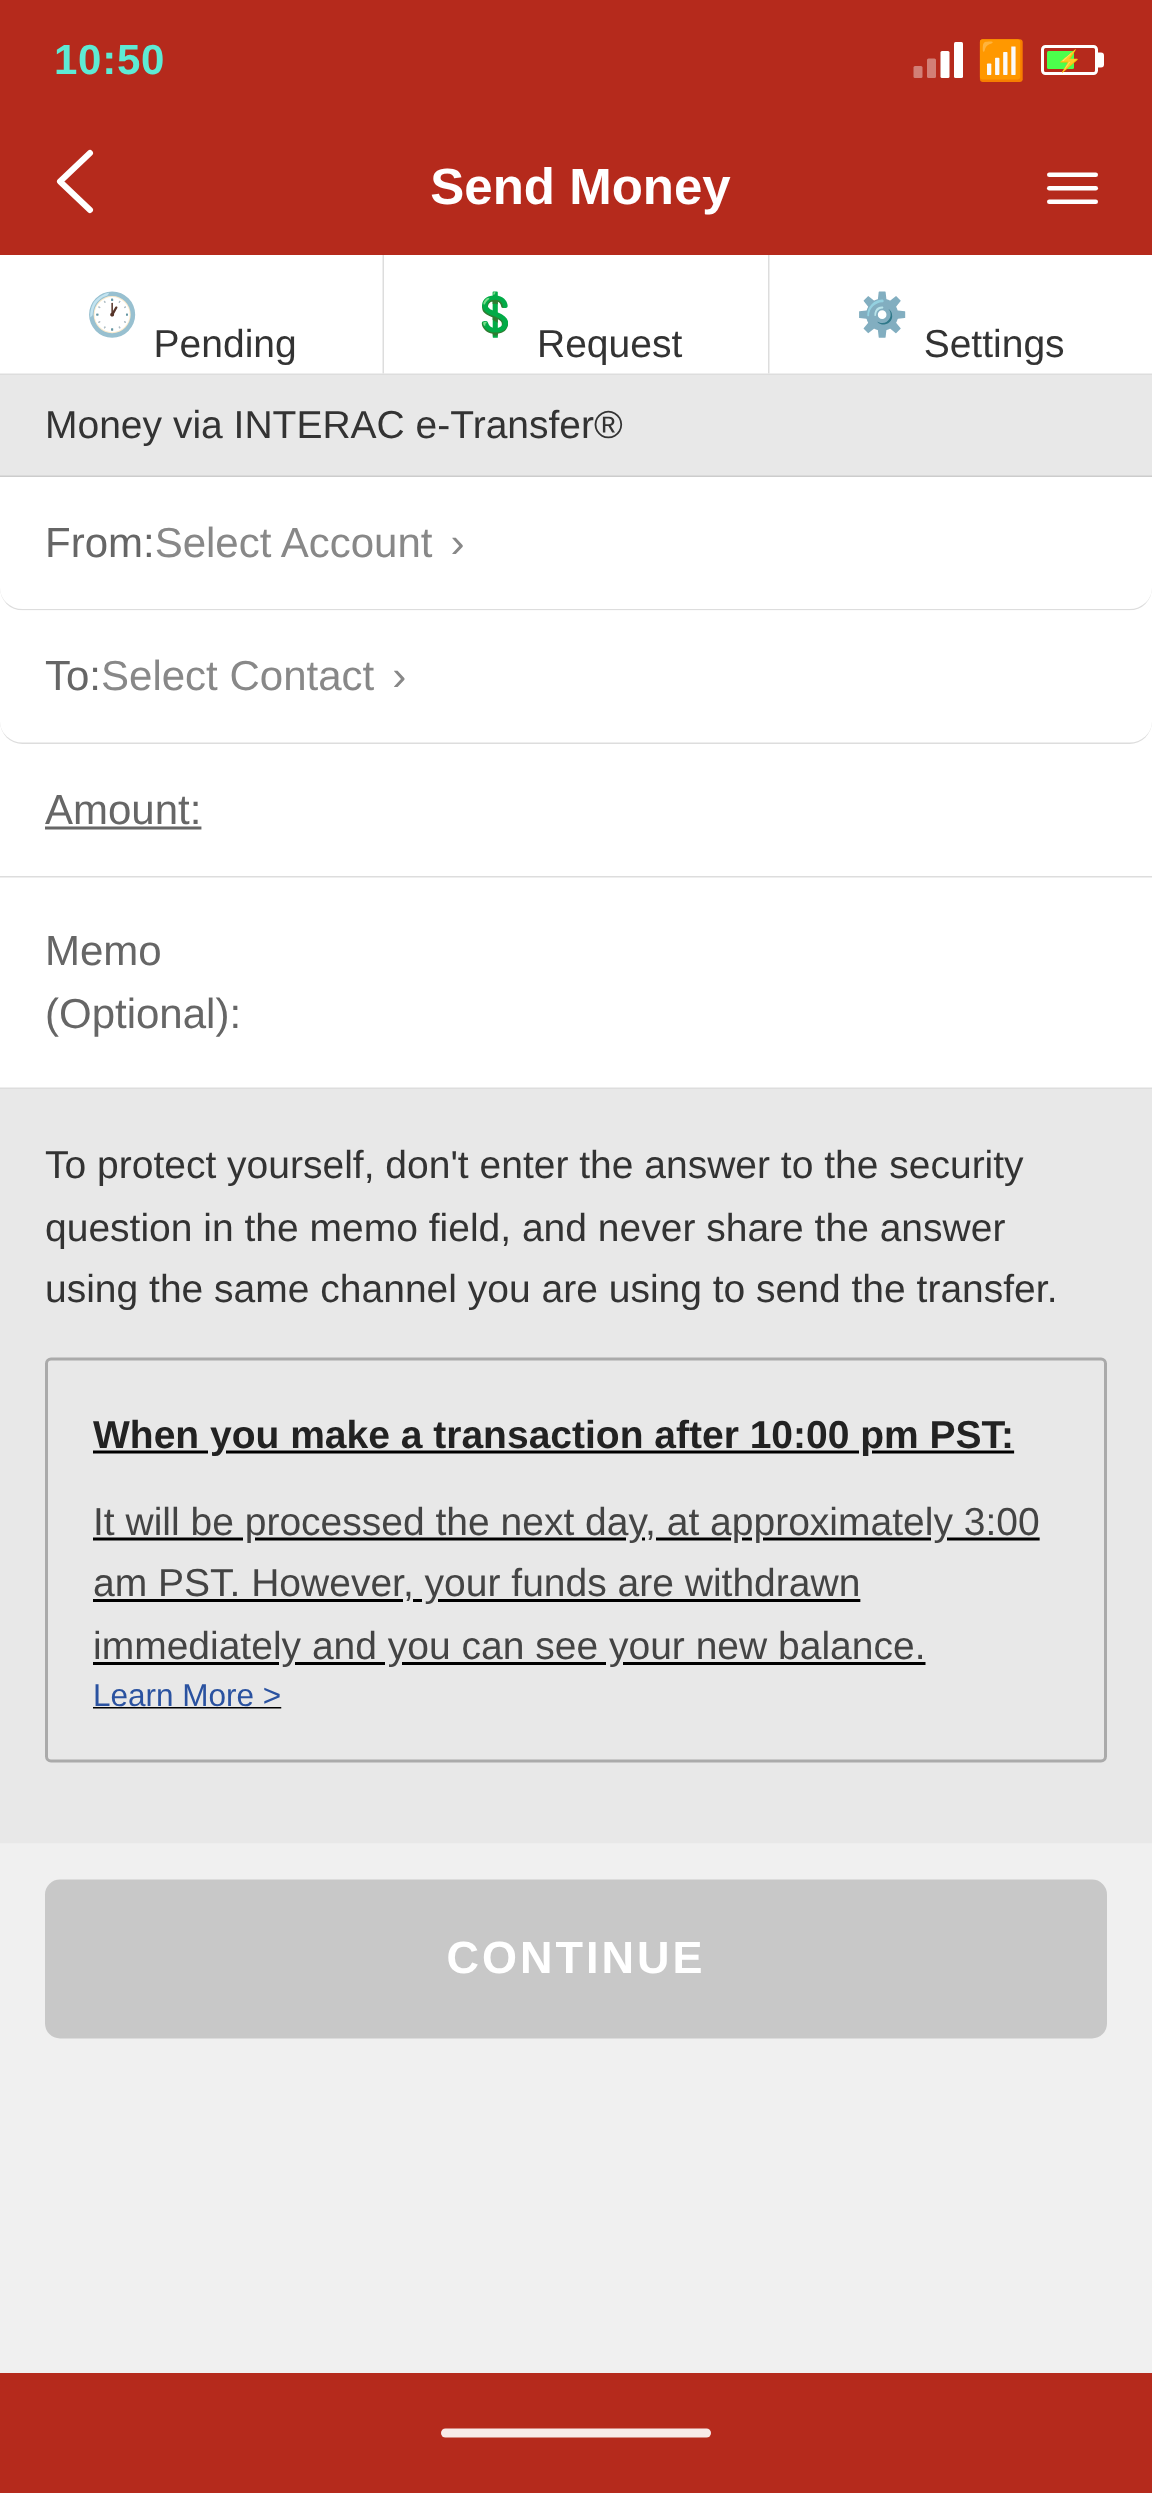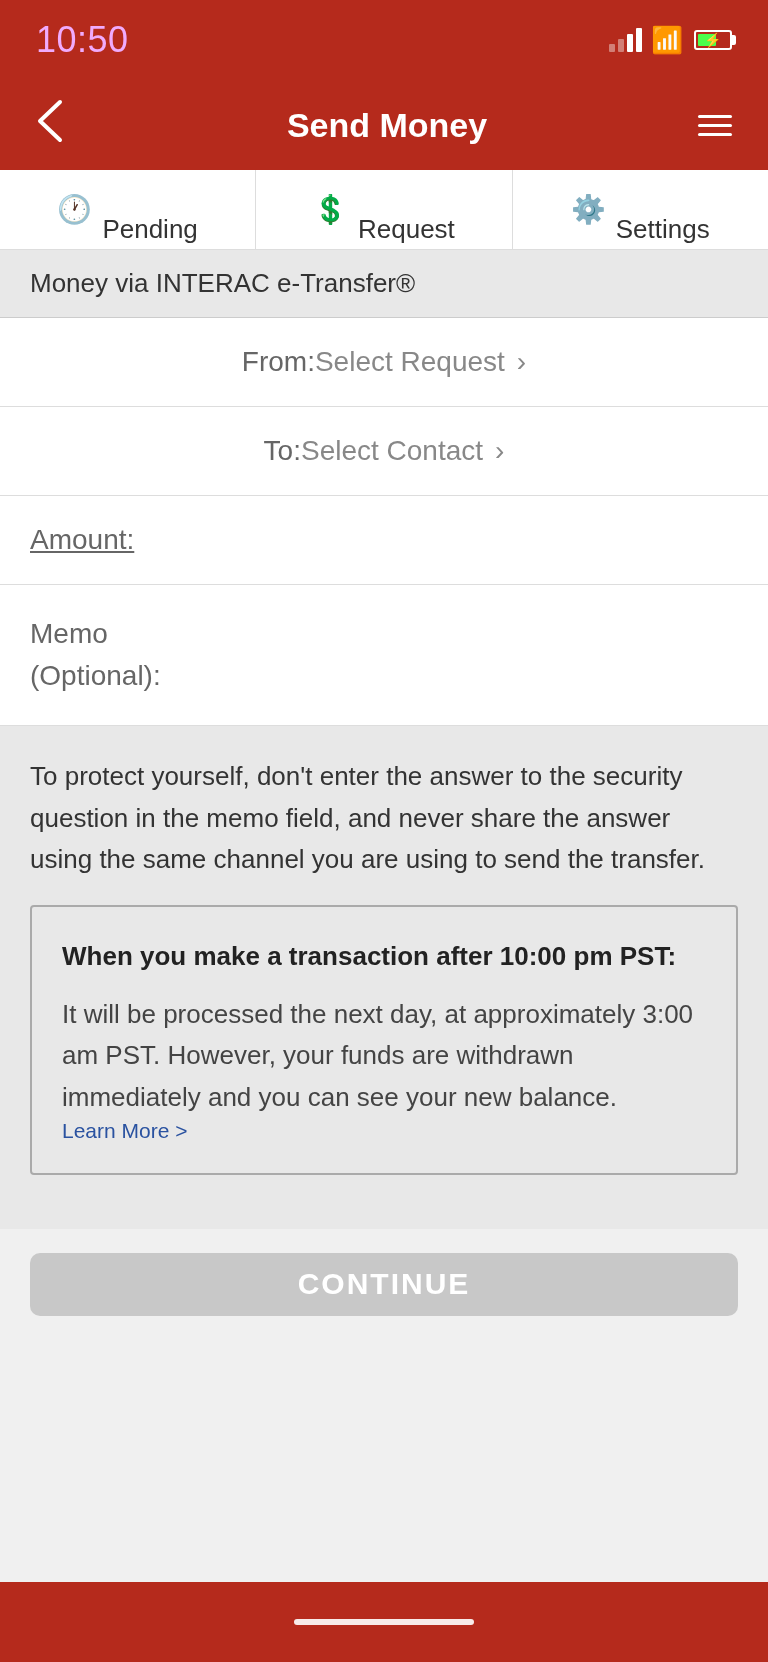--- a/index.html
+++ b/index.html
@@ -21,23 +21,23 @@
     .status-bar {
       background: #b52a1c;
       height: 80px;
       display: flex;
       align-items: center;
       justify-content: space-between;
       padding: 0 36px;
     }
 
     .status-time {
-      color: #f0abfc;
-      font-size: 36px;
-      font-weight: 400;
+      color: #5eead4;
+      font-size: 28px;
+      font-weight: 700;
       letter-spacing: 0.5px;
     }
 
     .status-icons {
       display: flex;
       align-items: center;
       gap: 10px;
     }
 
     .signal-icon {
@@ -194,24 +194,25 @@
     }
 
     
     .form-container {
       background: white;
     }
 
     .form-field {
       display: flex;
       align-items: center;
-      justify-content: center;
+      justify-content: flex-start;
       padding: 28px 30px;
       border-bottom: 1px solid #ddd;
       cursor: pointer;
+      border-radius: 15px;
     }
 
     .field-label {
       font-size: 28px;
       color: #666;
     }
 
     .field-value {
       display: flex;
       align-items: center;
@@ -261,20 +262,21 @@
       margin-bottom: 24px;
     }
 
     
     .transaction-box {
       background: #e8e8e8;
       border: 2px solid #aaa;
       border-radius: 4px;
       padding: 30px;
       margin: 0 0 24px 0;
+      text-decoration: underline;
     }
 
     .transaction-title {
       font-size: 26px;
       font-weight: 700;
       color: #222;
       line-height: 1.5;
       margin-bottom: 18px;
     }
 
@@ -295,21 +297,21 @@
     .continue-btn-wrapper {
       background: #f0f0f0;
       padding: 24px 30px;
     }
 
     .continue-btn {
       background: #c8c8c8;
       border: none;
       border-radius: 10px;
       width: 100%;
-      height: 63px;
+      height: 106px;
       font-size: 30px;
       font-weight: 600;
       color: white;
       letter-spacing: 2px;
       cursor: pointer;
     }
 
     
     .bottom-bar {
       background: #b52a1c;
@@ -382,21 +384,21 @@
 
 <div class="section-header">
   <span class="section-header-text">Money via INTERAC e-Transfer®</span>
 </div>
 
 <div class="form-container">
 
   <div class="form-field">
     <span class="field-label">From:</span>
     <div class="field-value">
-      <span>Select Request</span>
+      <span>Select Account</span>
       <span class="chevron">›</span>
     </div>
   </div>
 
   <div class="form-field">
     <span class="field-label">To:</span>
     <div class="field-value">
       <span>Select Contact</span>
       <span class="chevron">›</span>
     </div>

